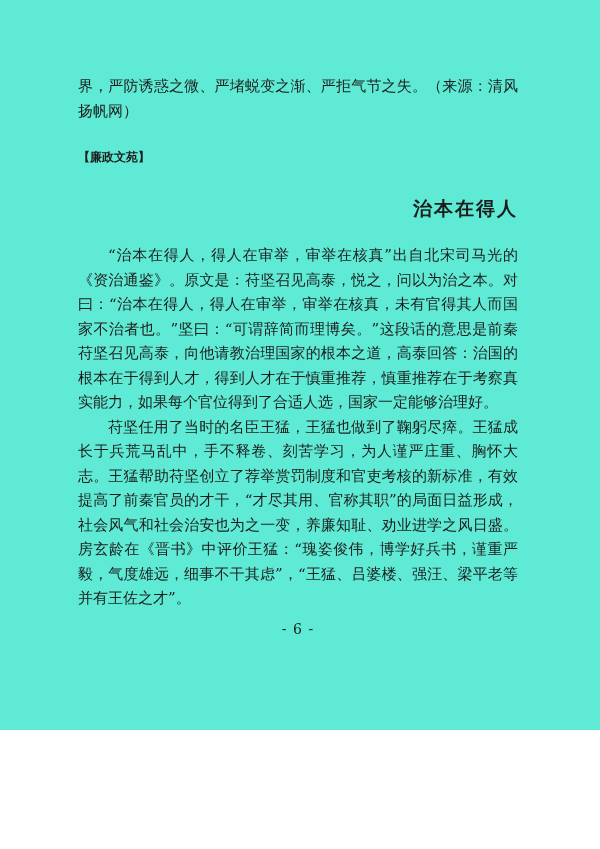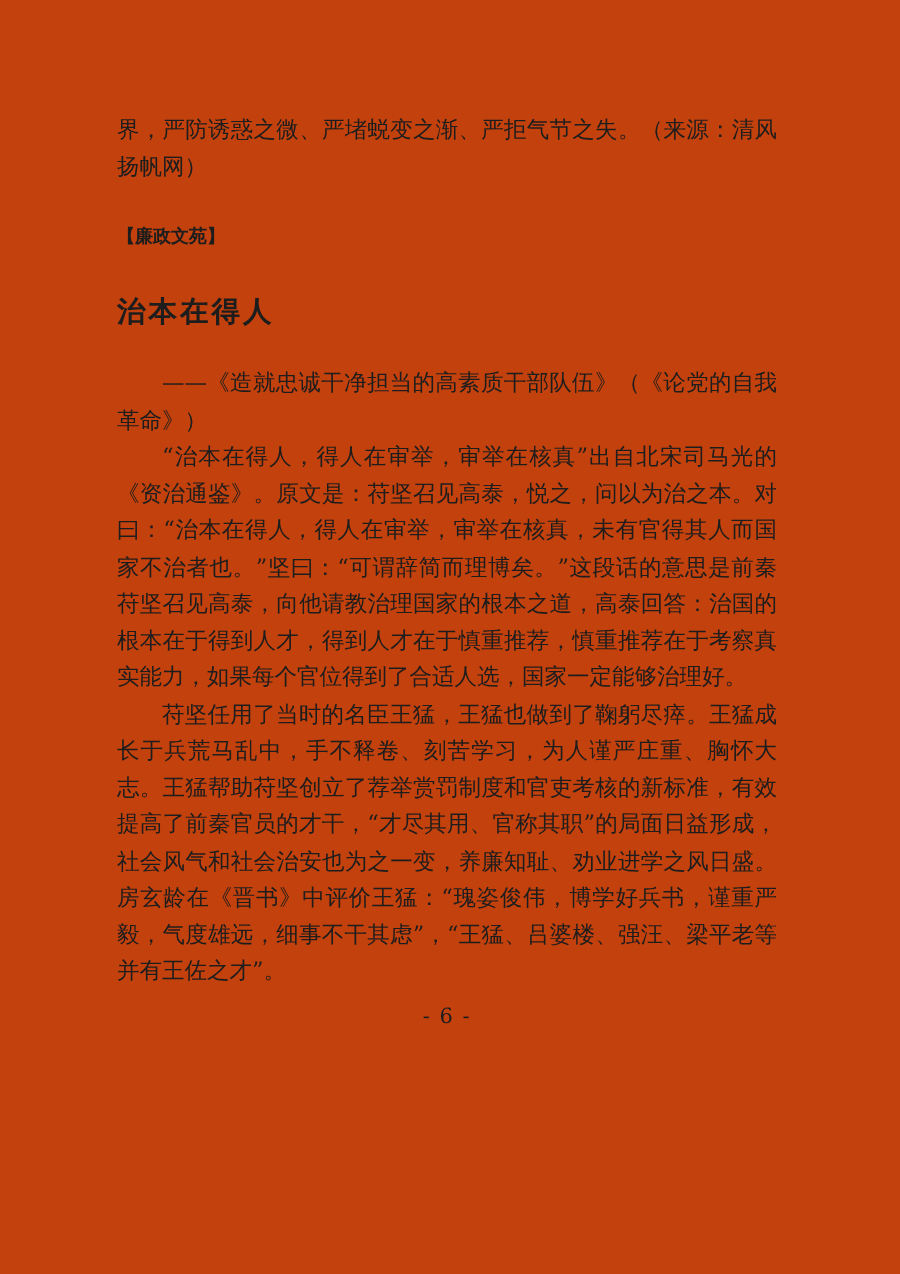--- a/index.html
+++ b/index.html
@@ -3,22 +3,22 @@
 <meta charset="utf-8">
 <style>
   html, body {
     margin: 0;
     padding: 0;
     background: #ffffff;
   }
   .page {
     position: relative;
     width: 600px;
-    height: 849px;
-    background: #c2410c;
+    height: 730px;
+    background: #5eead4;
     overflow: hidden;
     font-family: "DejaVu Serif", "Liberation Serif", serif;
     color: #1d1d1d;
   }
   .content {
     width: 440px;
     margin-left: 78px;
     padding-top: 74px;
   }
   .bodytext {
@@ -39,21 +39,21 @@
     font-weight: bold;
     font-size: 12px;
     line-height: 24px;
     margin: 22px 0 0 0;
     text-indent: 0;
   }
   .article-title {
     font-weight: bold;
     font-size: 19px;
     line-height: 26px;
-    text-align: left;
+    text-align: right;
     letter-spacing: 2px;
     margin: 26px 0 22px 0;
   }
   .page-number {
     font-size: 14px;
     line-height: 20px;
     text-align: center;
     margin-top: 8px;
     letter-spacing: 1px;
   }
@@ -64,21 +64,20 @@
 <div class="page">
   <div class="content">
 
     <p class="bodytext continuation">界，严防诱惑之微、严堵蜕变之渐、严拒气节之失。（来源：清风扬帆网）</p>
 
     <p class="bodytext section-header">【廉政文苑】</p>
 
     <h1 class="article-title">治本在得人</h1>
 
 
-    <p class="bodytext para">——《造就忠诚干净担当的高素质干部队伍》（《论党的自我革命》）</p>
 
     <p class="bodytext para">“治本在得人，得人在审举，审举在核真”出自北宋司马光的《资治通鉴》。原文是：苻坚召见高泰，悦之，问以为治之本。对曰：“治本在得人，得人在审举，审举在核真，未有官得其人而国家不治者也。”坚曰：“可谓辞简而理博矣。”这段话的意思是前秦苻坚召见高泰，向他请教治理国家的根本之道，高泰回答：治国的根本在于得到人才，得到人才在于慎重推荐，慎重推荐在于考察真实能力，如果每个官位得到了合适人选，国家一定能够治理好。</p>
 
     <p class="bodytext para">苻坚任用了当时的名臣王猛，王猛也做到了鞠躬尽瘁。王猛成长于兵荒马乱中，手不释卷、刻苦学习，为人谨严庄重、胸怀大志。王猛帮助苻坚创立了荐举赏罚制度和官吏考核的新标准，有效提高了前秦官员的才干，“才尽其用、官称其职”的局面日益形成，社会风气和社会治安也为之一变，养廉知耻、劝业进学之风日盛。房玄龄在《晋书》中评价王猛：“瑰姿俊伟，博学好兵书，谨重严毅，气度雄远，细事不干其虑”，“王猛、吕婆楼、强汪、梁平老等并有王佐之才”。</p>
 
 
     <div class="page-number">- 6 -</div>
 
   </div>
 </div>

